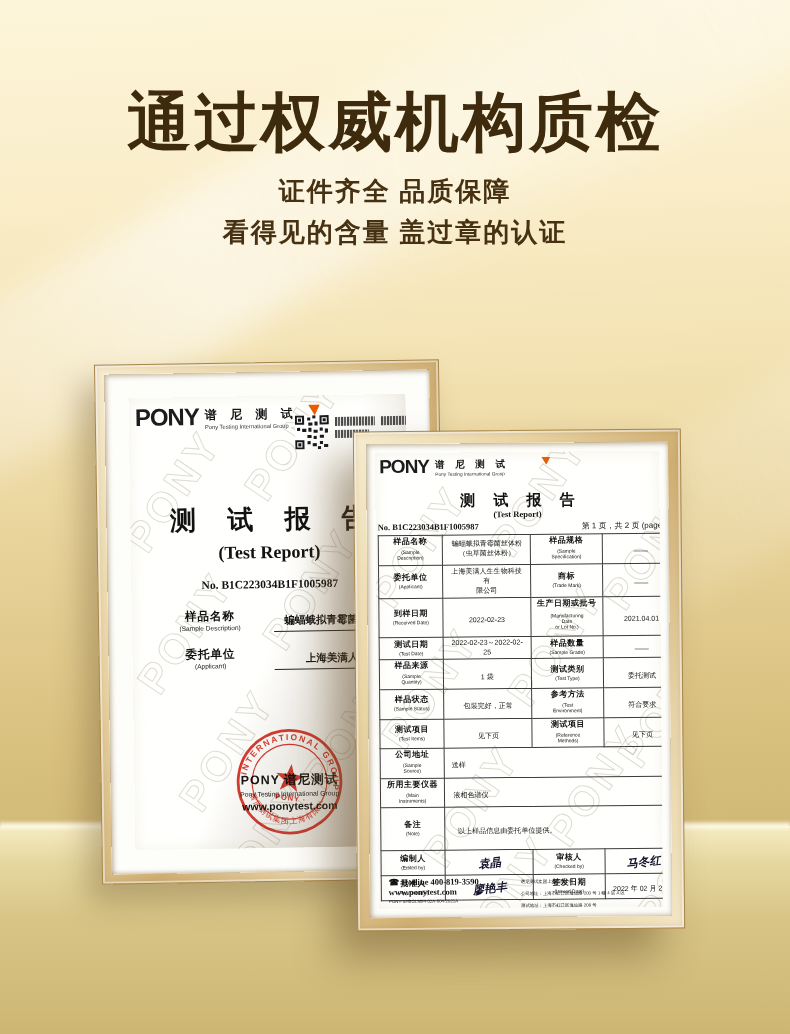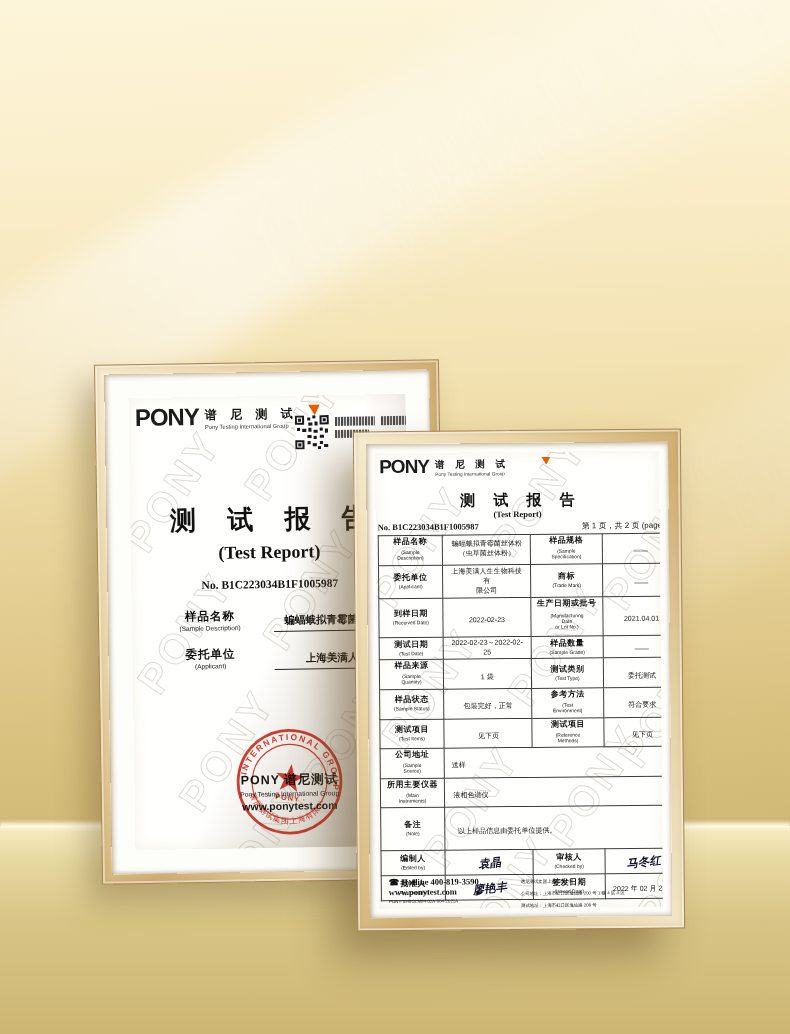--- a/index.html
+++ b/index.html
@@ -134,21 +134,24 @@
 
 <div class="canvas">
   <div class="wall"></div>
   <div class="streak s1"></div>
   <div class="streak s2"></div>
   <div class="streak s3"></div>
   <div class="floor"></div>
   <div class="floor-line"></div>
 
   <div class="head">
+    <div class="main-title">通过权威机构质检</div>
     <div class="sub">
+      <div>证件齐全 品质保障</div>
+      <div>看得见的含量 盖过章的认证</div>
     </div>
   </div>
 
   <div class="cert cert-back">
     <div class="frame">
       <div class="mat">
         <div class="paper">
           <div class="wm">
               <span>PONY</span>
               <span>PONY</span>

